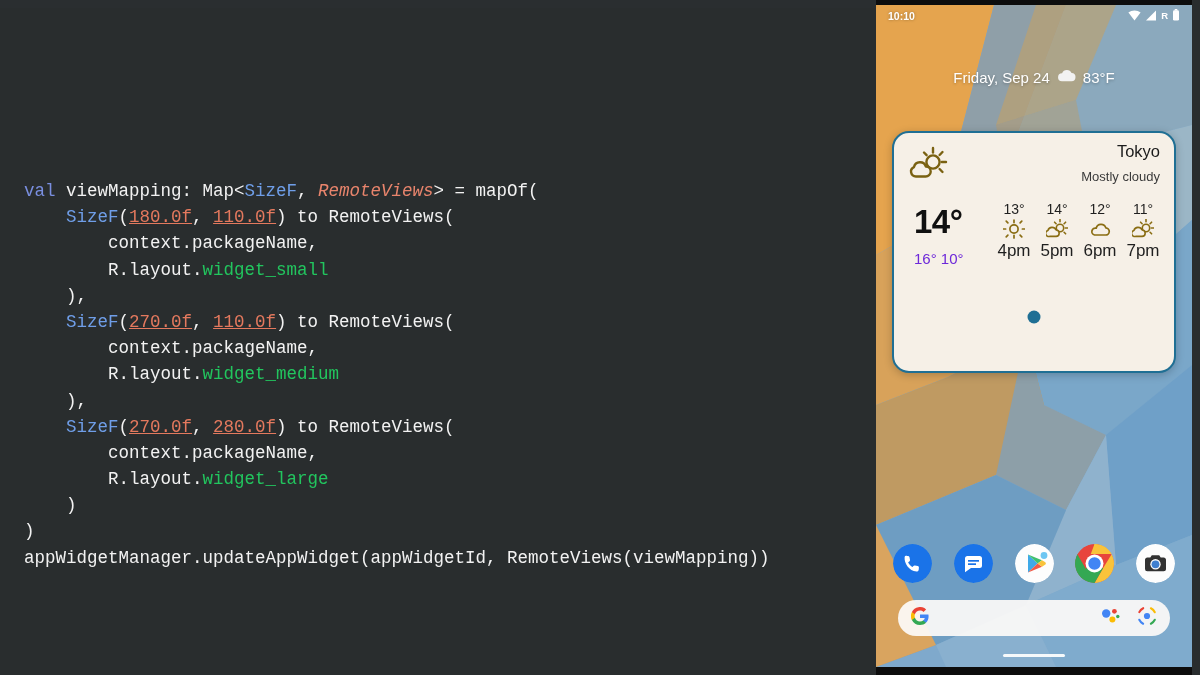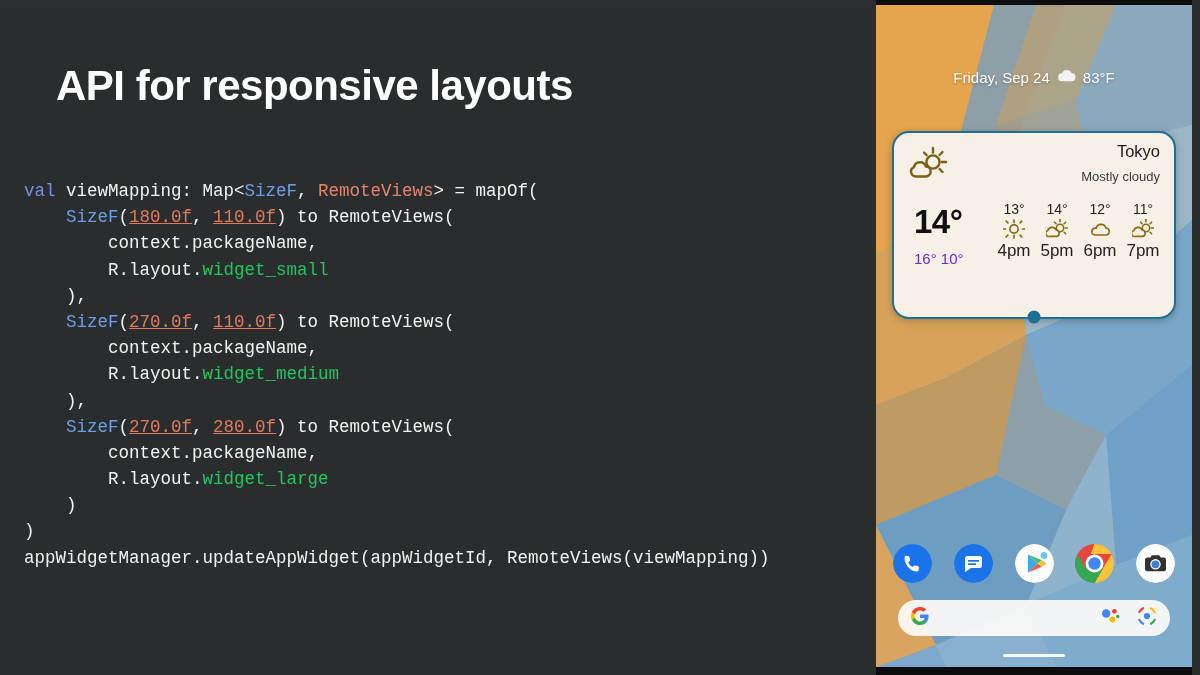--- a/index.html
+++ b/index.html
@@ -41,21 +41,21 @@
     font-size: 17.5px;
     line-height: 26.2px;
     color: #f2f2f2;
     white-space: pre;
     letter-spacing: 0px;
   }
   .ln { display: block; height: 26.2px; }
   .kw   { color: #7a8fe0; }        
   .typ  { color: #6f9ee8; }        
   .num  { color: #e4795e; text-decoration: underline; }        
-  .cls  { color: #e8846c; }        
+  .cls  { color: #e8846c; font-style: italic; }        
   .res  { color: #22c55e; }        
   .pl   { color: #f2f2f2; }        
 
   
   #phone {
     position: absolute;
     left: 876px; top: 0;
     width: 316px; height: 675px;
     overflow: hidden;
     background: #000;
@@ -111,21 +111,21 @@
     color: #fff;
     font-size: 15px;
     font-family: "Liberation Sans", sans-serif;
     text-shadow: 0 1px 3px rgba(0,0,0,.3);
   }
 
   
   #widget {
     position: absolute;
     left: 16px; top: 131px;
-    width: 284px; height: 188px;
+    width: 284px; height: 242px;
     background: #f6f0e7;
     border: 2.5px solid #1f6f94;
     border-radius: 17px;
     z-index: 12;
     box-shadow: 0 2px 8px rgba(0,0,0,.22);
   }
   #widget-resize-dot {
     position: absolute;
     left: 50%; top: 317px;
     transform: translate(-50%, -50%);
@@ -219,21 +219,20 @@
     z-index: 12;
   }
 </style>
 </head>
 <body>
 
 <div id="slide">
 
   <div class="top-band"></div>
 
-  <h1 id="title">API for responsive layouts</h1>
 
   <div id="code"><span class="ln"><span class="kw">val</span><span class="pl"> viewMapping: Map&lt;</span><span class="typ">SizeF</span><span class="pl">, </span><span class="cls">RemoteViews</span><span class="pl">&gt; = mapOf(</span></span><span class="ln"><span class="pl">    </span><span class="typ">SizeF</span><span class="pl">(</span><span class="num">180.0f</span><span class="pl">, </span><span class="num">110.0f</span><span class="pl">) to RemoteViews(</span></span><span class="ln"><span class="pl">        context.packageName,</span></span><span class="ln"><span class="pl">        R.layout.</span><span class="res">widget_small</span></span><span class="ln"><span class="pl">    ),</span></span><span class="ln"><span class="pl">    </span><span class="typ">SizeF</span><span class="pl">(</span><span class="num">270.0f</span><span class="pl">, </span><span class="num">110.0f</span><span class="pl">) to RemoteViews(</span></span><span class="ln"><span class="pl">        context.packageName,</span></span><span class="ln"><span class="pl">        R.layout.</span><span class="res">widget_medium</span></span><span class="ln"><span class="pl">    ),</span></span><span class="ln"><span class="pl">    </span><span class="typ">SizeF</span><span class="pl">(</span><span class="num">270.0f</span><span class="pl">, </span><span class="num">280.0f</span><span class="pl">) to RemoteViews(</span></span><span class="ln"><span class="pl">        context.packageName,</span></span><span class="ln"><span class="pl">        R.layout.</span><span class="res">widget_large</span></span><span class="ln"><span class="pl">    )</span></span><span class="ln"><span class="pl">)</span></span><span class="ln"><span class="pl">appWidgetManager.updateAppWidget(appWidgetId, RemoteViews(viewMapping))</span></span></div>
 
   <div id="phone">
 
     <div id="phone-bezel-top"></div>
     <div id="phone-bezel-bottom"></div>
 
     <div id="wallpaper">
       <svg viewBox="0 0 316 662" preserveAspectRatio="none" aria-hidden="true">
@@ -250,20 +249,42 @@
         <polygon points="230,430 240,560 150,600 190,505" fill="#8fb2cd"></polygon>
         <polygon points="0,520 120,470 190,505 150,600 60,640 0,662" fill="#6e9dc2"></polygon>
         <polygon points="0,520 60,640 0,662" fill="#d9a45f"></polygon>
         <polygon points="150,600 240,560 316,530 316,662 180,662" fill="#7fabcd"></polygon>
         <polygon points="60,640 150,600 180,662 70,662" fill="#89b0cf"></polygon>
         <polygon points="160,0 240,0 200,95 120,120" fill="#c9a05f" opacity=".55"></polygon>
         <polygon points="120,120 200,95 230,250 150,280" fill="#c39a5c" opacity=".40"></polygon>
       </svg>
     </div>
 
+    <div id="statusbar">
+      <span id="status-time">10:10</span>
+      <span id="status-icons">
+        <span class="si">
+          <svg width="13" height="11" viewBox="0 0 13 11">
+              <path d="M6.5 10.5 0.4 2.6C2.1 1.2 4.2 0.5 6.5 0.5s4.4 .7 6.1 2.1L6.5 10.5z" fill="#fff"></path>
+            </svg>
+        </span>
+        <span class="si">
+          <svg width="12" height="11" viewBox="0 0 12 11">
+              <path d="M11 0.5 11 10.5 1 10.5z" fill="#fff"></path>
+            </svg>
+        </span>
+        <span class="roam-letter">R</span>
+        <span class="si">
+          <svg width="8" height="12" viewBox="0 0 8 12">
+              <rect x="2.6" y="0" width="2.8" height="1.5" rx=".5" fill="#fff"></rect>
+              <rect x="1" y="1.2" width="6" height="10.4" rx="1.4" fill="#fff"></rect>
+            </svg>
+        </span>
+      </span>
+    </div>
 
     <div id="date-row">
       <span id="date-text">Friday, Sep 24</span>
       <span>
         <svg width="19" height="13" viewBox="0 0 19 13">
             <path d="M5 12.2h9.2a4.1 4.1 0 0 0 .4-8.2A5.2 5.2 0 0 0 5.1 4.2 4 4 0 0 0 5 12.2z" fill="#f2f2f2"></path>
           </svg>
       </span>
       <span id="date-temp">83°F</span>
     </div>

